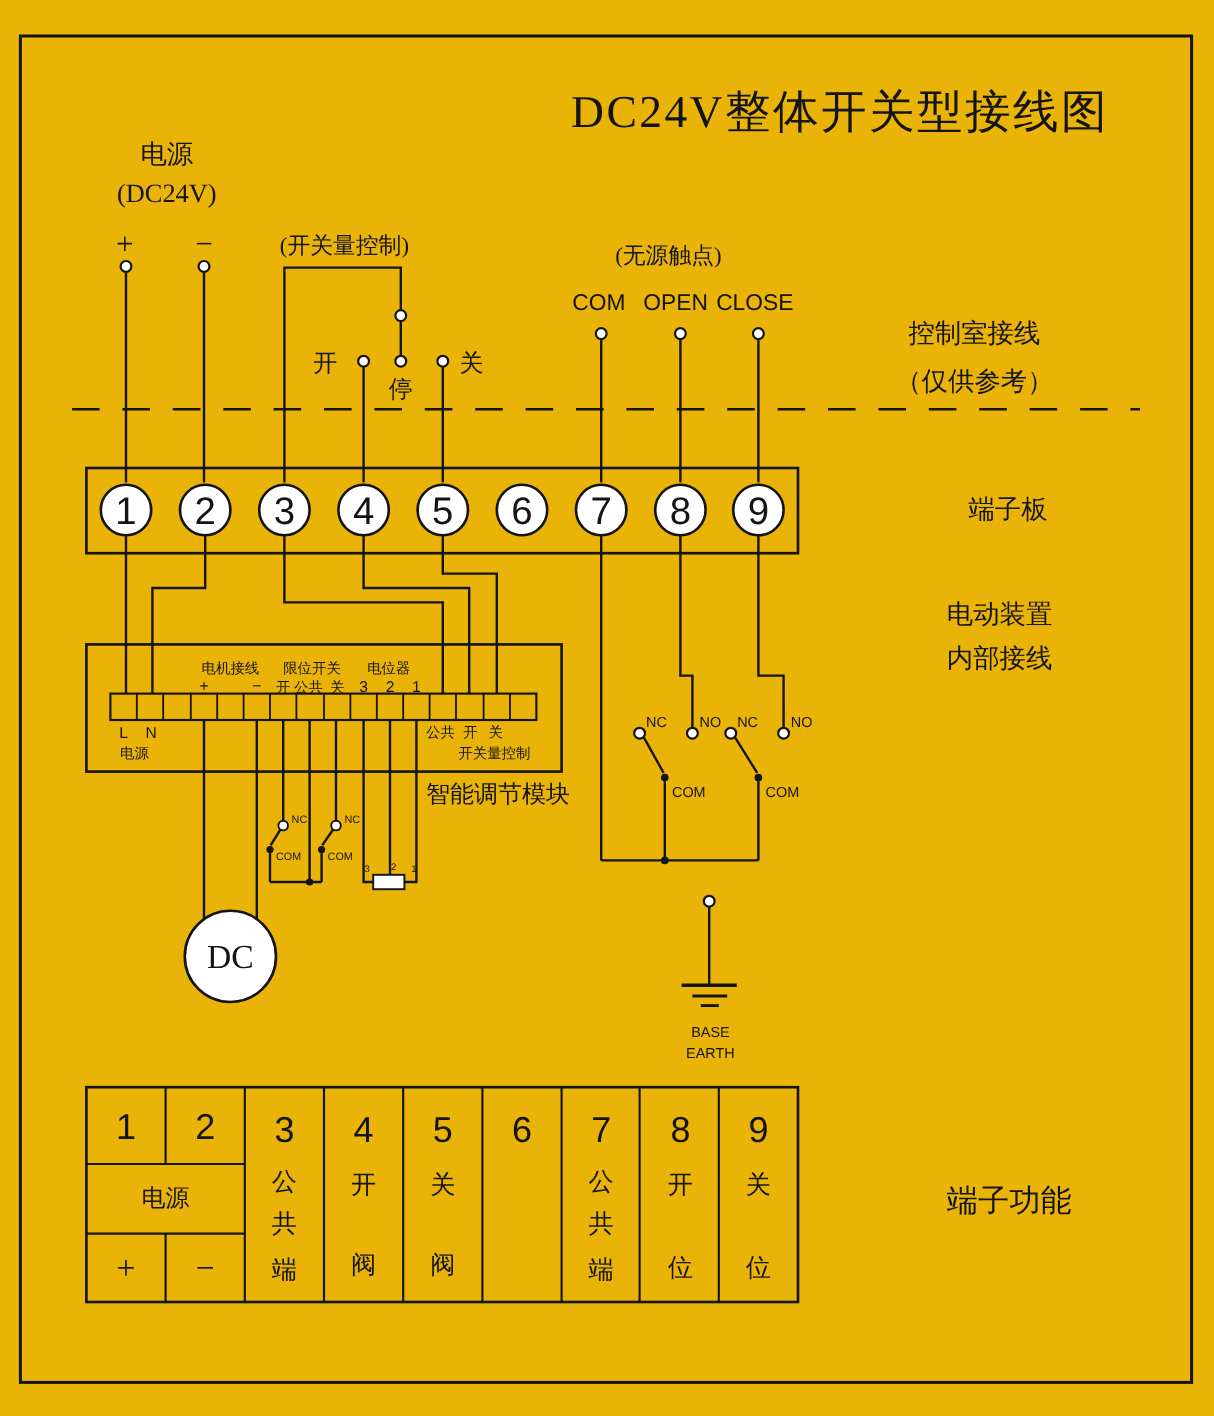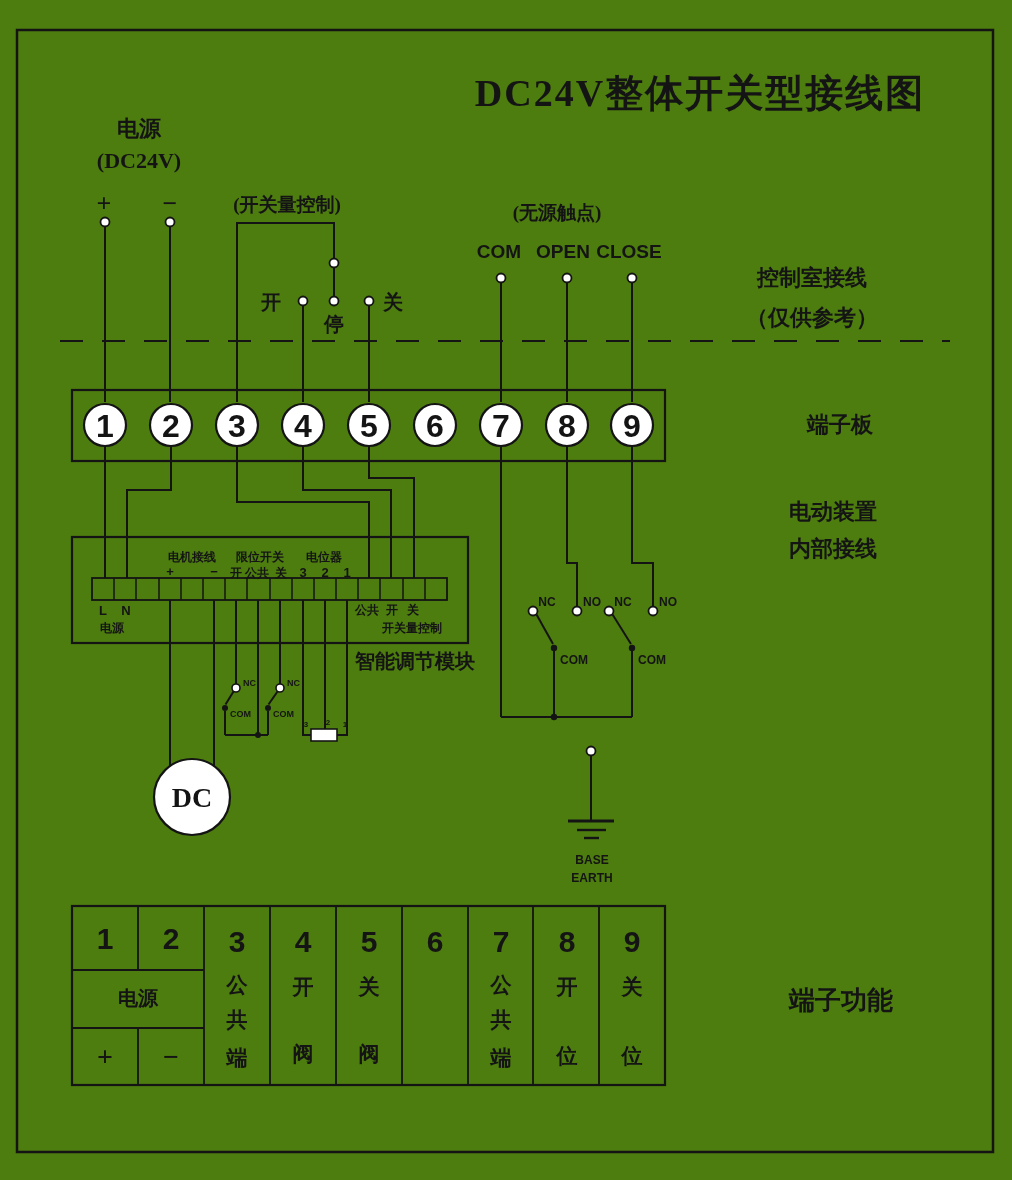--- a/index.html
+++ b/index.html
@@ -1,16 +1,16 @@
 <!DOCTYPE html>
 <html><head>
 <meta charset="utf-8">
 <style>
   html,body{margin:0;padding:0;background:#ffffff;}
-  .page{position:relative;width:1012px;height:1180px;background:#4d7c0f;overflow:hidden;font-weight:bold;}
+  .page{position:relative;width:1012px;height:1180px;background:#eab308;overflow:hidden;}
   svg{position:absolute;left:0;top:0;}
   .stroke{stroke:#141414;fill:none;}
   .fillw{fill:#ffffff;stroke:#141414;}
   .dot{fill:#141414;stroke:none;}
   text{fill:#141414;}
   .cjk{font-family:"Liberation Serif","DejaVu Serif",serif;}
   .sans{font-family:"Liberation Sans","DejaVu Sans",sans-serif;}
   .mid{text-anchor:middle;}
   .st{text-anchor:start;}
   .title{font-size:38px;letter-spacing:2px;}

